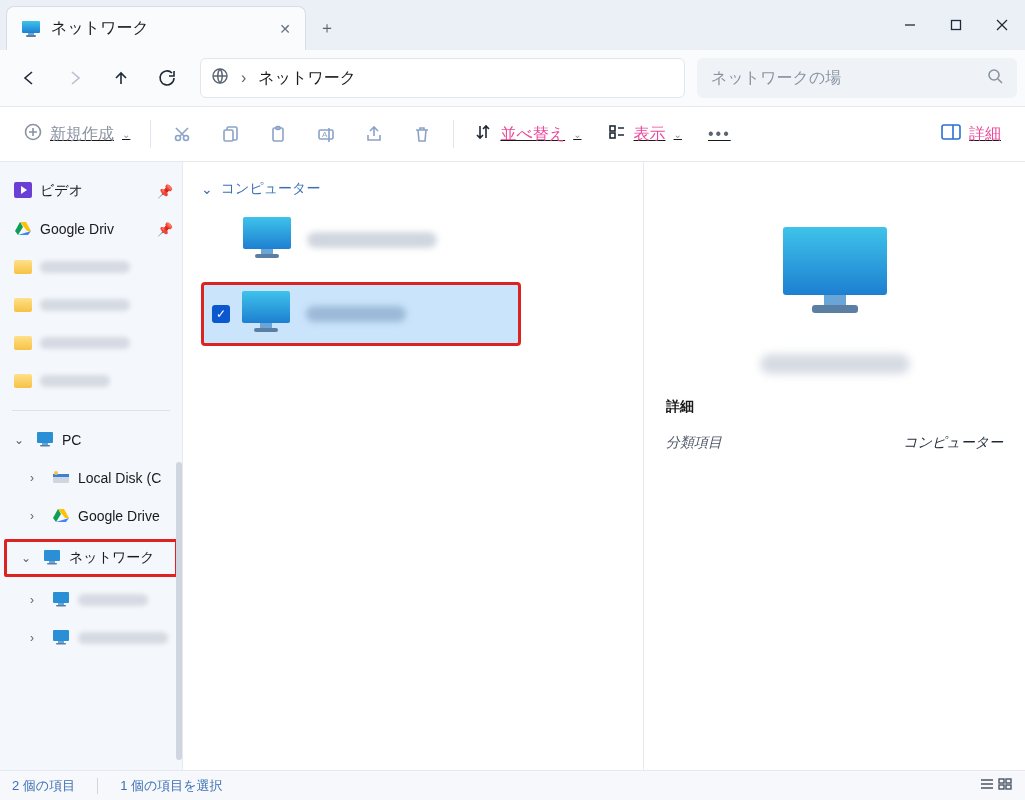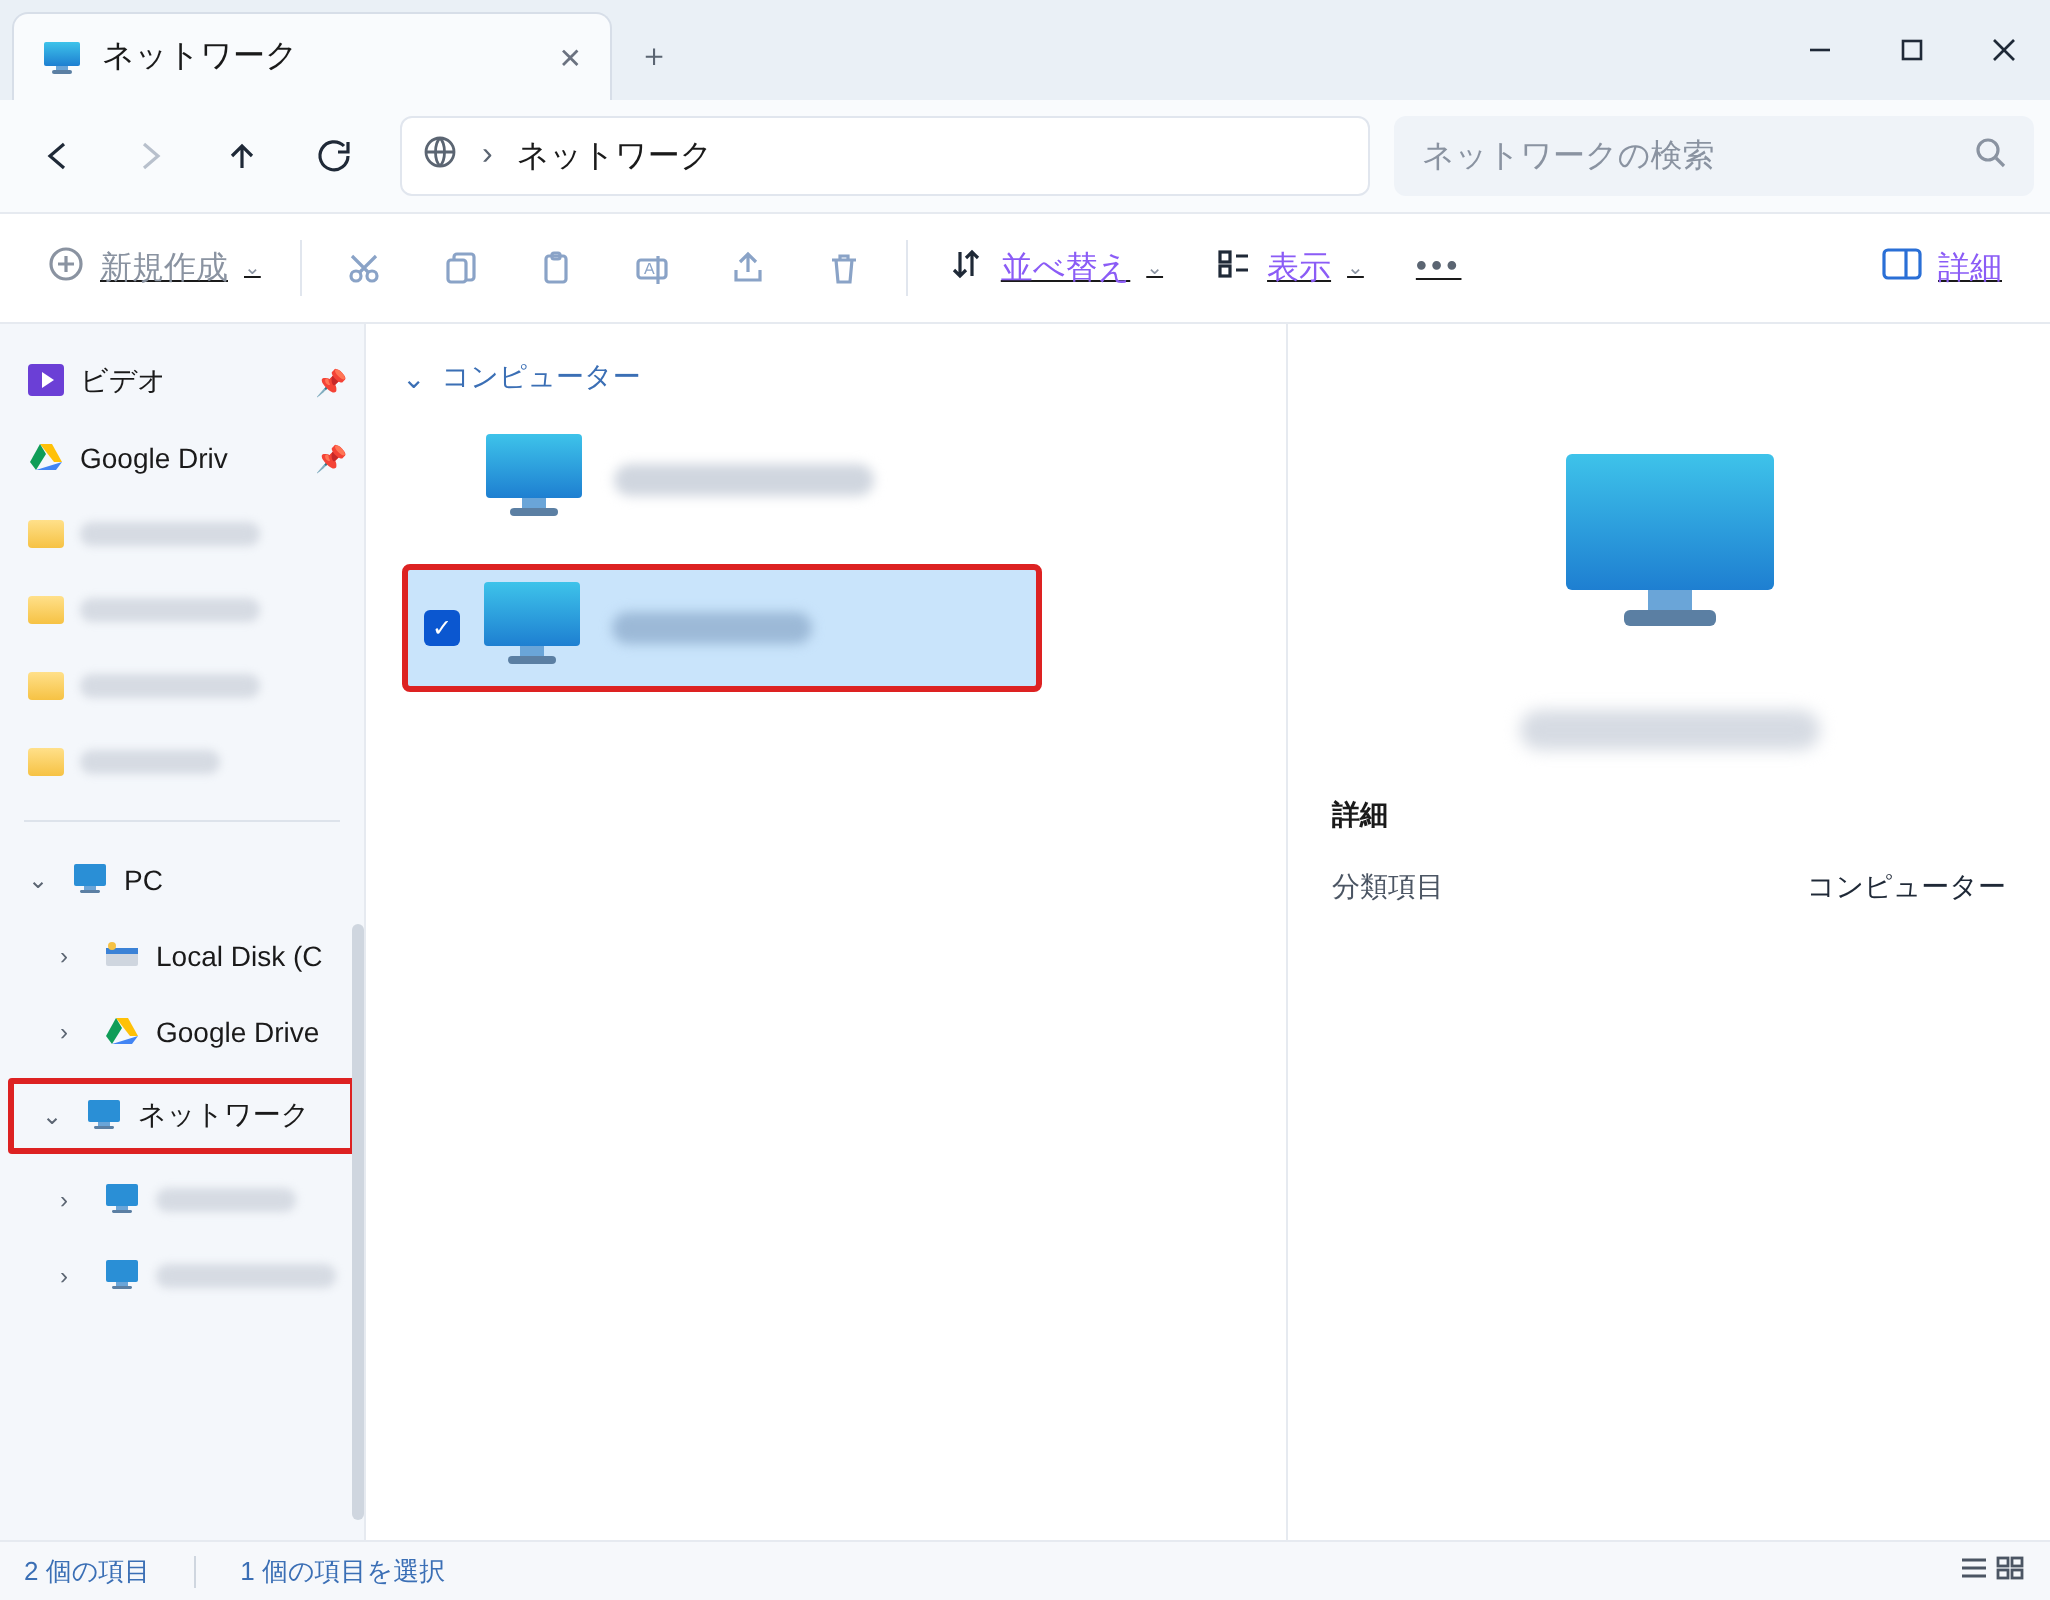--- a/index.html
+++ b/index.html
@@ -16,21 +16,21 @@
   .address { flex: 1; display: flex; align-items: center; height: 40px; background: #fff; border: 1px solid #e1e6ee; border-radius: 6px; margin: 0 8px; padding: 0 10px; gap: 12px; }
   .addr-chev { color: #5b6572; }
   .searchbox { width: 320px; height: 40px; background: #eff3f8; border-radius: 6px; display: flex; align-items: center; padding: 0 14px; color: #8a93a1; }
   .searchbox .sicon { margin-left: auto; }
   .toolbar { display: flex; align-items: center; height: 56px; background: #fff; border-top: 1px solid #e6eaf0; border-bottom: 1px solid #e6eaf0; padding: 0 12px; gap: 2px; text-decoration: underline; }
   .tbtn { height: 40px; display: flex; align-items: center; justify-content: center; padding: 0 12px; border-radius: 6px; color: #5b6572; gap: 8px; }
   .tbtn.icon { color: #2a6fd6; width: 46px; padding: 0; }
   .tbtn.icon.muted { color: #8aa3c7; }
   .sep { width: 1px; height: 28px; background: #e1e6ee; margin: 0 6px; }
   .tcaret { font-size: 10px; color: #8a93a1; }
-  .tlabel { color: #8b5cf6; }
+  .tlabel { color: #ec4899; }
   .body { flex: 1; display: flex; min-height: 0; }
   .sidebar { width: 183px; background: #f4f7fb; border-right: 1px solid #e6eaf0; display: flex; flex-direction: column; padding: 10px 0; position: relative; }
   .sidebar .scroll { position: absolute; right: 0; top: 300px; bottom: 10px; width: 6px; background: #cfd6df; border-radius: 3px; }
   .sitem { display: flex; align-items: center; height: 38px; padding: 0 8px 0 14px; gap: 8px; font-size: 14px; }
   .sitem.indent1 { padding-left: 30px; }
   .sitem .pin { margin-left: auto; color: #7b8597; font-size: 13px; }
   .sitem .chev { width: 14px; color: #5b6572; font-size: 12px; }
   .sdiv { height: 1px; background: #dde3eb; margin: 10px 12px; }
   .folder-icon { width: 18px; height: 14px; background: linear-gradient(#ffe08a,#f6c244); border-radius: 2px; position: relative; }
   .blurred { width: 90px; height: 12px; background: #d6dbe3; border-radius: 6px; filter: blur(2px); }
@@ -40,21 +40,21 @@
   .gitem { display: flex; align-items: center; gap: 14px; height: 64px; padding: 0 18px 0 26px; border-radius: 4px; position: relative; margin-left: 0; }
   .gitem.s1 { margin-bottom: 10px; }
   .gitem.sel { background: #c9e4fb; border: 3px solid #d22; }
   .check { width: 18px; height: 18px; background: #0b57d0; border-radius: 3px; display: flex; align-items: center; justify-content: center; color: #fff; font-size: 12px; position: absolute; left: 8px; }
   .gblur { width: 130px; height: 16px; background: #d0d6df; border-radius: 8px; filter: blur(3px); }
   .gitem.sel .gblur { background: #9cb9d7; }
   .details { width: 382px; background: #fff; border-left: 1px solid #e6eaf0; padding: 22px; display: flex; flex-direction: column; align-items: stretch; }
   .bigmon { align-self: center; margin: 40px 0 30px; }
   .dtitle { align-self: center; width: 150px; height: 20px; background: #d6dbe3; border-radius: 10px; filter: blur(4px); margin-bottom: 24px; }
   .dsec { font-weight: 600; font-size: 14px; margin-bottom: 12px; }
-  .drow { display: flex; justify-content: space-between; font-size: 14px; color: #4b5563; height: 30px; align-items: center; }
+  .drow { display: flex; justify-content: space-between; font-size: 14px; color: #4b5563; height: 30px; align-items: center; font-style: italic; }
   .drow .val { color: #1f2937; }
   .drow .valblur { width: 90px; height: 14px; background: #e0e4ea; border-radius: 7px; filter: blur(3px); }
   .status { height: 30px; border-top: 1px solid #e6eaf0; display: flex; align-items: center; padding: 0 12px; font-size: 13px; color: #3b6fb5; gap: 22px; }
   .status .ssep { width: 1px; height: 16px; background: #cfd6df; }
   .status .viewbtns { margin-left: auto; display: flex; gap: 2px; color: #4b5563; }
   .monitor-svg { display: block; }
   .hl-red { border: 3px solid #d22; border-radius: 2px; }
 </style>
 </head>
 <body>
@@ -122,21 +122,21 @@
     </div>
   <div class="address">
     <span><svg width="18" height="18" fill="none" stroke="#5b6572" stroke-width="1.4">
           <circle cx="9" cy="9" r="7"></circle>
           <path d="M2 9h14M9 2c3 3 3 11 0 14M9 2c-3 3-3 11 0 14"></path>
         </svg></span>
     <span class="addr-chev">›</span>
     <span>ネットワーク</span>
   </div>
   <div class="searchbox">
-    <span>ネットワークの検索</span>
+    <span>ネットワークの場</span>
     <span class="sicon"><svg width="16" height="16" fill="none" stroke="#8a93a1" stroke-width="1.6">
           <circle cx="7" cy="7" r="5"></circle>
           <path d="M11 11l4 4"></path>
         </svg></span>
   </div>
 </div>
 
 <div class="toolbar">
   <div class="tbtn">
     <span><svg width="18" height="18" fill="none" stroke="#8a93a1" stroke-width="1.6">

